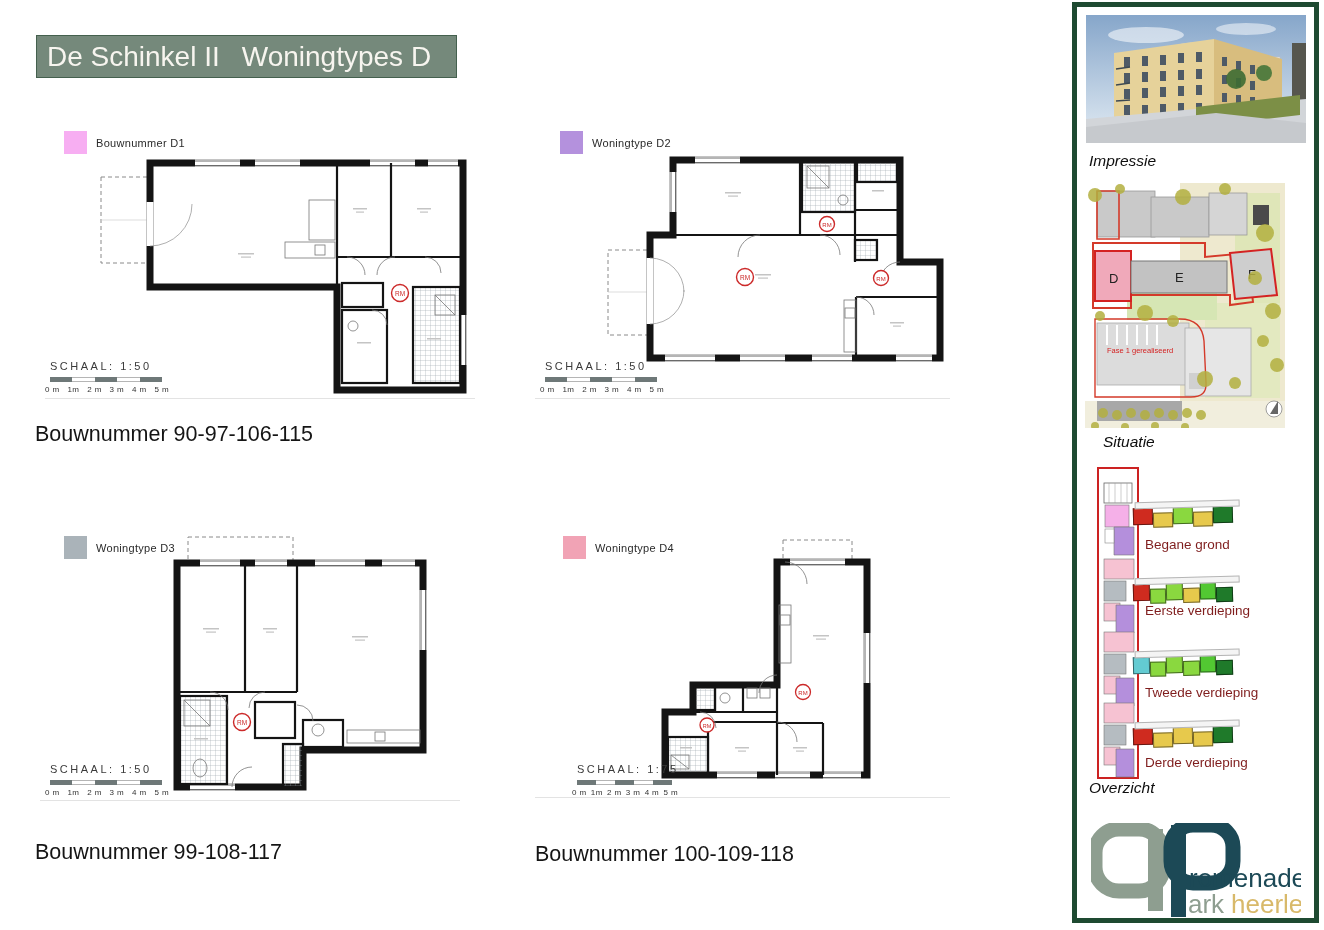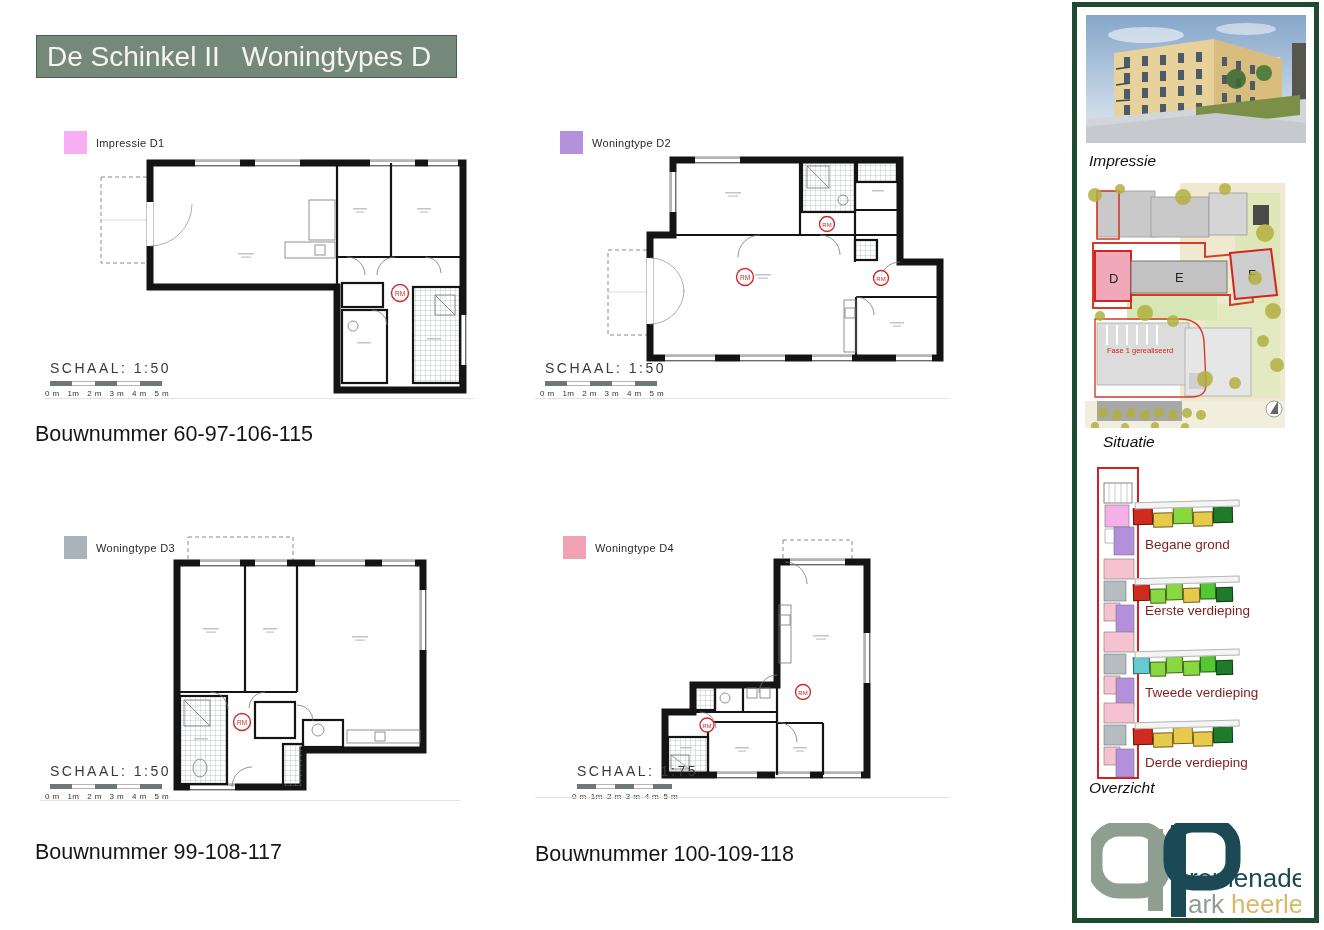--- a/index.html
+++ b/index.html
@@ -6,21 +6,21 @@
   .page{position:relative;width:1324px;height:930px;background:#ffffff;overflow:hidden;
         font-family:"Liberation Sans",sans-serif;color:#1a1a1a;}
   .title-bar{position:absolute;left:36px;top:35px;width:421px;height:43px;background:#75897b;
         border:1px solid #44604e;box-sizing:border-box;color:#f7f5ef;font-size:28px;
         display:flex;align-items:center;padding-left:10px;}
   .title-gap{display:inline-block;width:22px;}
   .legend{position:absolute;display:flex;align-items:center;gap:9px;}
   .swatch{width:23px;height:23px;display:inline-block;}
   .legend-label{font-size:11px;color:#2a2a2a;letter-spacing:.3px;}
   .schaal{position:absolute;width:140px;}
-  .schaal-text{font-size:14px;letter-spacing:2.5px;color:#3a3a3a;margin-bottom:5px;}
+  .schaal-text{font-size:11px;letter-spacing:2.5px;color:#3a3a3a;margin-bottom:5px;}
   .scalebar{display:flex;width:112px;height:5px;}
   .seg{flex:1;height:5px;box-sizing:border-box;}
   .seg.f{background:#6e7878;}
   .seg.e{background:#fff;border-top:1px solid #b5b5b5;border-bottom:1px solid #b5b5b5;}
   .ticks{display:flex;justify-content:space-between;width:124px;margin-left:-5px;
         font-size:8px;color:#333;margin-top:3px;letter-spacing:.4px;}
   .bouwnummer{position:absolute;font-size:21.5px;color:#151515;}
   .plan{position:absolute;}
   .faint-line{position:absolute;height:1px;background:#e3e3e3;}
   
@@ -44,21 +44,21 @@
 <div class="page">
 
   <div class="title-bar">
     <span>De Schinkel II</span>
     <span class="title-gap"></span>
     <span>Woningtypes D</span>
   </div>
 
   <div class="legend" style="left:64px;top:131px;">
     <span class="swatch" style="background:#f7aef2;"></span>
-    <span class="legend-label">Impressie D1</span>
+    <span class="legend-label">Bouwnummer D1</span>
   </div>
 
   <svg class="plan" style="left:95px;top:150px;" width="380" height="245" viewBox="0 0 380 245">
     <defs>
       <pattern id="ht1" width="5" height="5" patternUnits="userSpaceOnUse">
         <path d="M5,0H0V5" fill="none" stroke="#9aa4aa" stroke-width="0.6"></path>
       </pattern>
     </defs>
     <rect x="6" y="27" width="49" height="86" fill="none" stroke="#8a8a8a" stroke-width="1" stroke-dasharray="4,3"></rect>
     <line x1="6" y1="70" x2="55" y2="70" stroke="#cfcfcf" stroke-width="0.7"></line>
@@ -141,21 +141,21 @@
     </div>
     <div class="ticks">
       <span>0 m</span>
         <span>1m</span>
         <span>2 m</span>
         <span>3 m</span>
         <span>4 m</span>
         <span>5 m</span>
     </div>
   </div>
-  <div class="bouwnummer" style="left:35px;top:422px;">Bouwnummer 60-97-106-115</div>
+  <div class="bouwnummer" style="left:35px;top:422px;">Bouwnummer 90-97-106-115</div>
   <div class="faint-line" style="left:45px;top:398px;width:430px;"></div>
 
   <div class="legend" style="left:560px;top:131px;">
     <span class="swatch" style="background:#b491dd;"></span>
     <span class="legend-label">Woningtype D2</span>
   </div>
 
   <svg class="plan" style="left:600px;top:150px;" width="345" height="245" viewBox="0 0 345 245">
     <defs>
       <pattern id="ht2" width="5" height="5" patternUnits="userSpaceOnUse">

